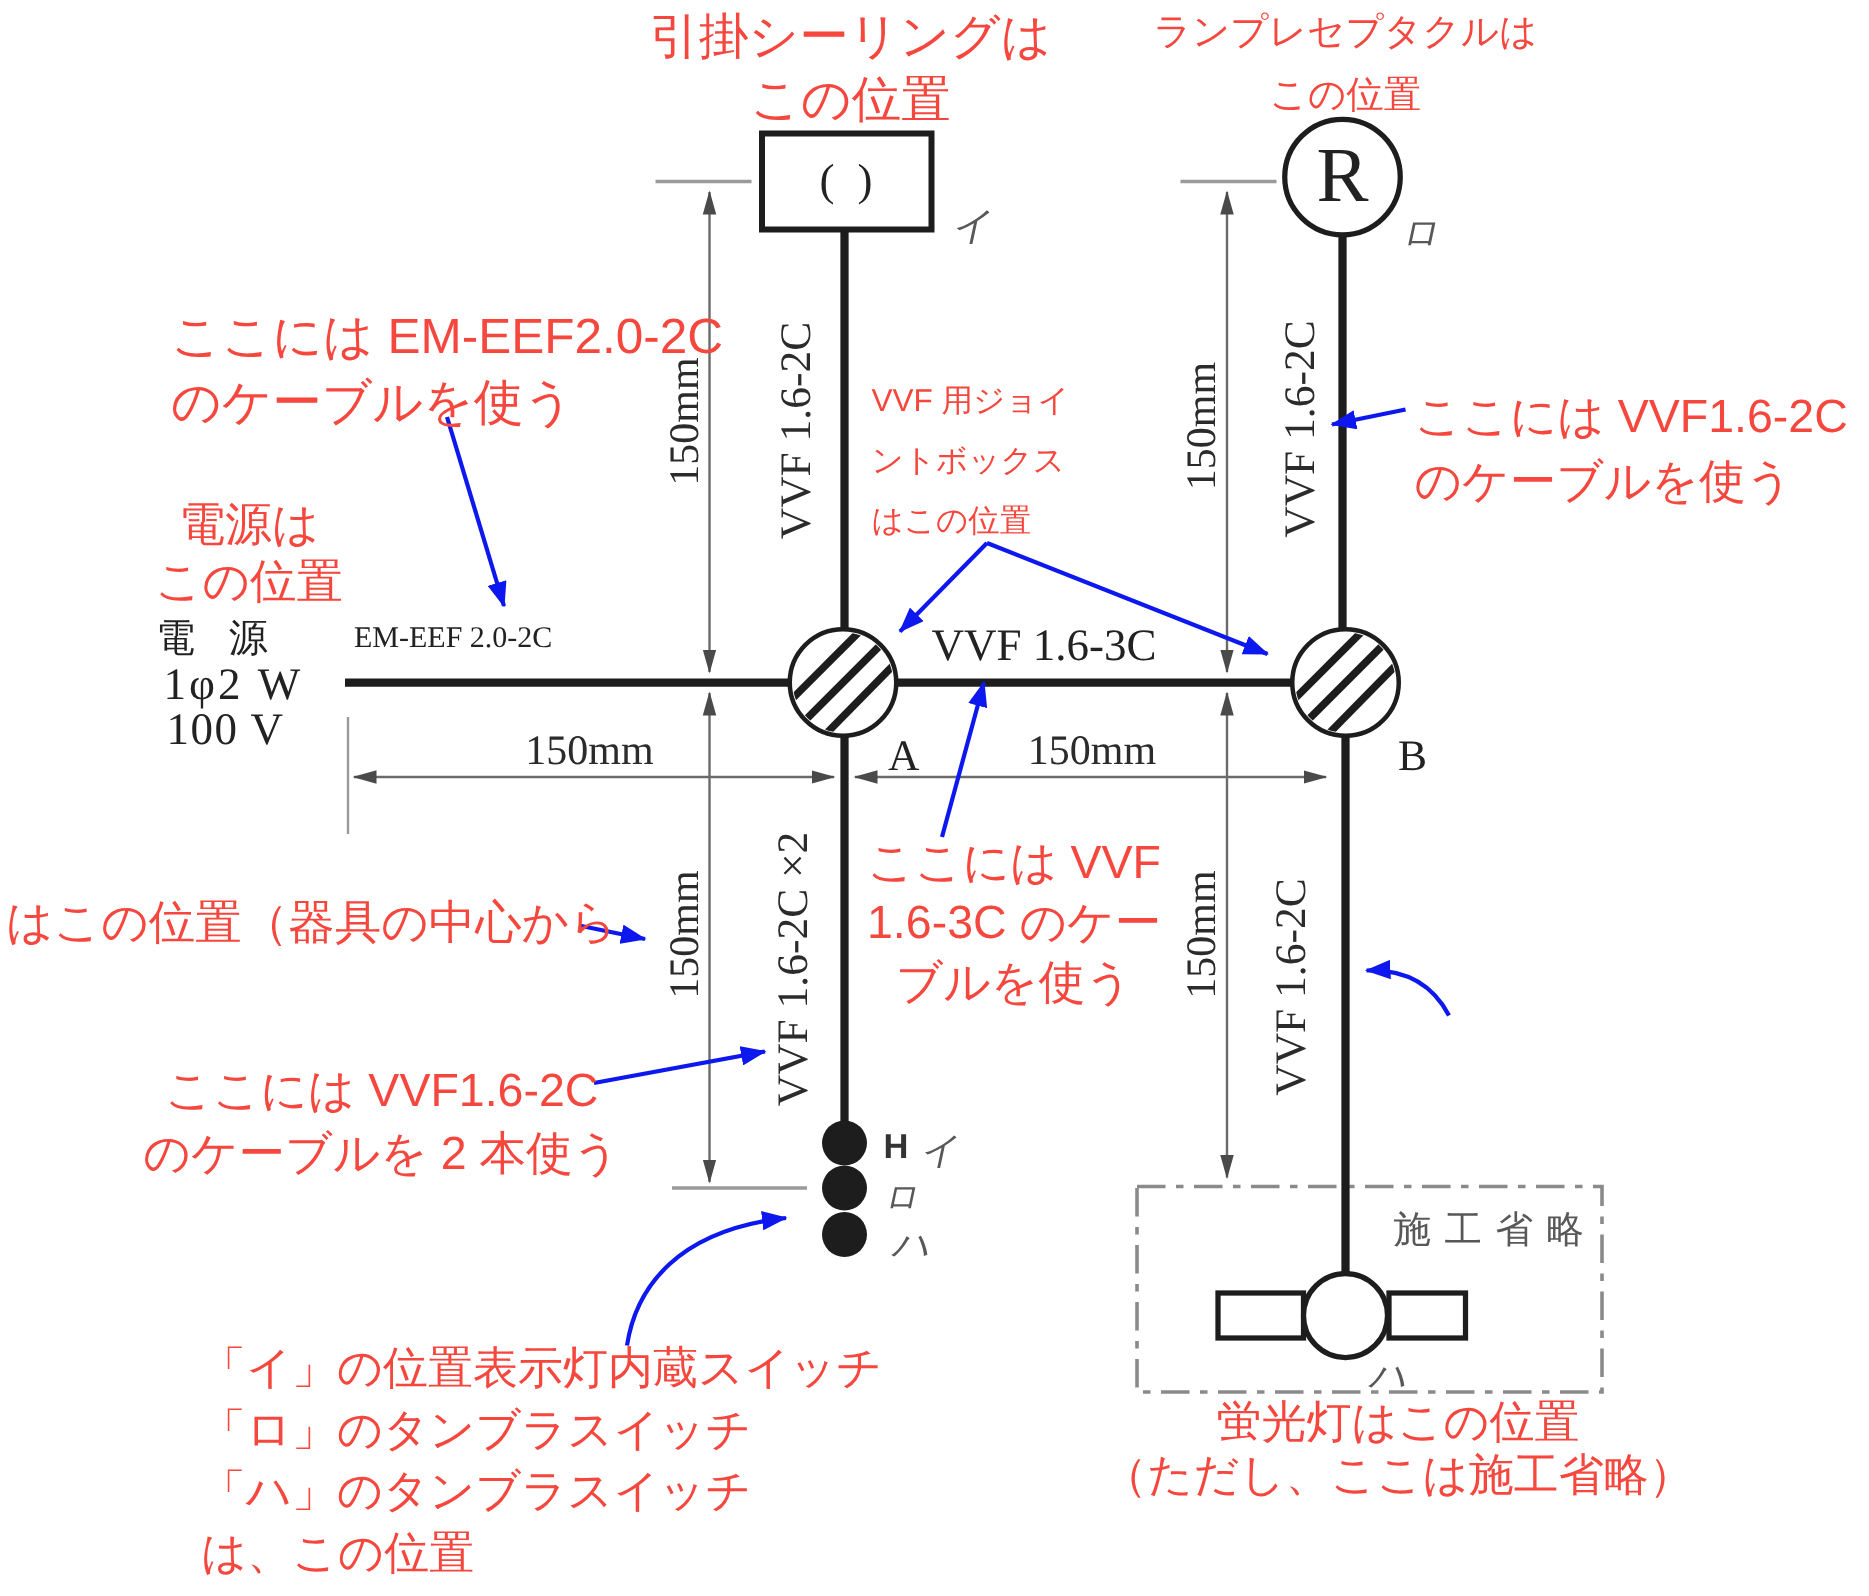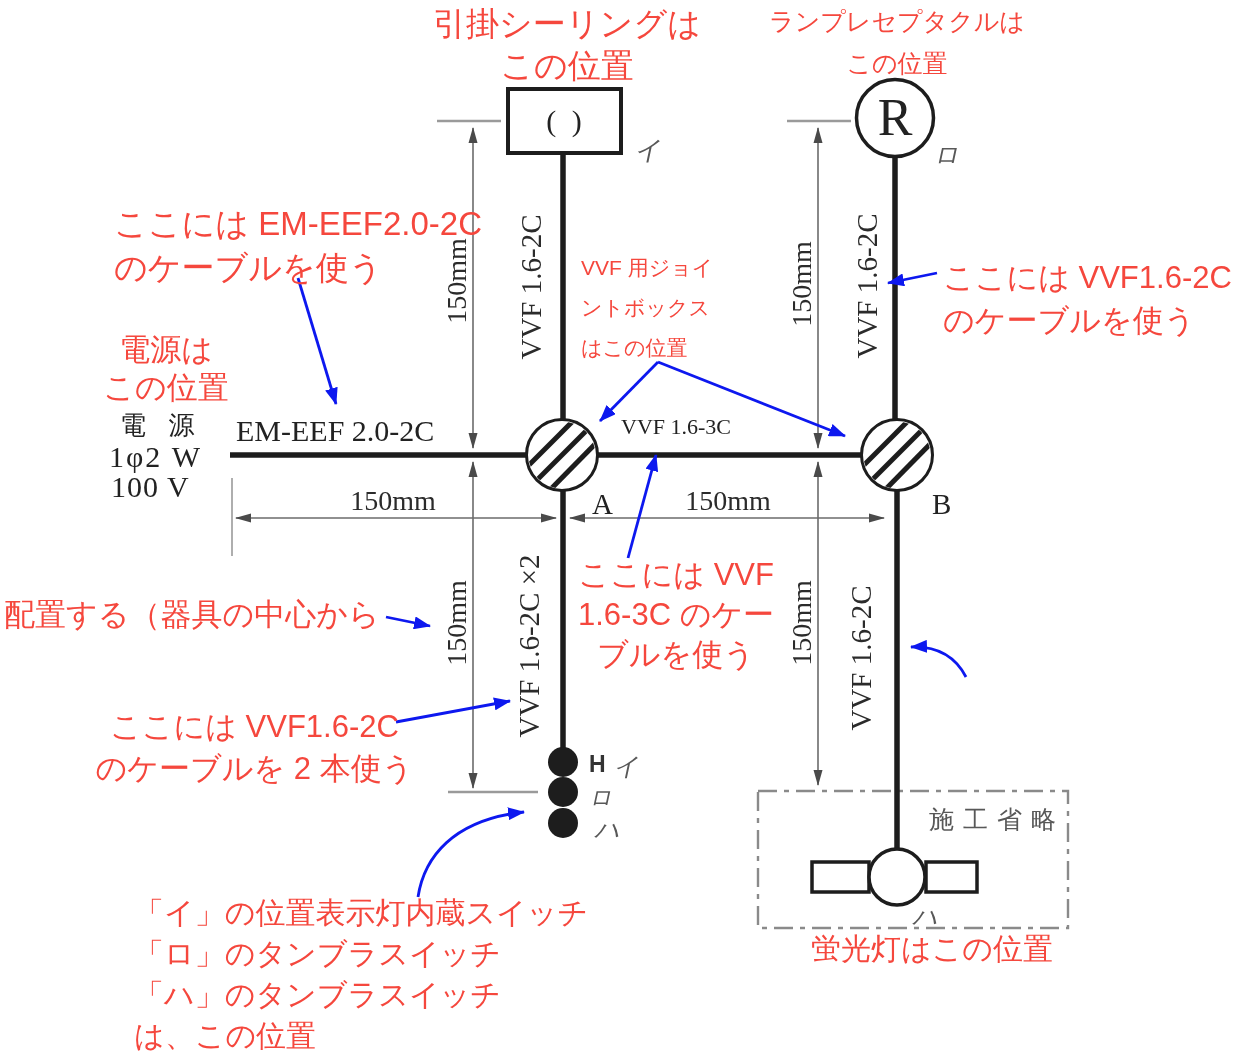--- a/index.html
+++ b/index.html
@@ -152,46 +152,47 @@
     <div>のケーブルを使う</div>
   </div>
 
   <div class="note" style="left:578px;top:555px;font-size:31px;line-height:40px;text-align:center;">
     <div>ここには VVF</div>
     <div>1.6-3C のケー</div>
     <div>ブルを使う</div>
   </div>
 
   <div class="note" style="left:4px;top:594px;font-size:31px;line-height:42px;">
-    <div>配置する（器具の中心から</div>
+    <div>はこの位置（器具の中心から</div>
   </div>
 
   <div class="note center" style="left:82px;top:706px;width:345px;font-size:31px;line-height:42px;">
     <div>ここには VVF1.6-2C</div>
     <div>のケーブルを 2 本使う</div>
   </div>
 
   <div class="note" style="left:134px;top:892px;font-size:30px;line-height:41px;">
     <div>「イ」の位置表示灯内蔵スイッチ</div>
     <div>「ロ」のタンブラスイッチ</div>
     <div>「ハ」のタンブラスイッチ</div>
     <div>は、この位置</div>
   </div>
 
 
   <div class="note center" style="left:717px;top:931px;width:430px;font-size:30px;line-height:35px;">
     <div>蛍光灯はこの位置</div>
-  </div>
-
-  <div class="slabel" style="left:104px;top:408px;font-size:26px;letter-spacing:8px;margin-left:16px;">電 源</div>
+    <div>（ただし、ここは施工省略）</div>
+  </div>
+
+  <div class="slabel" style="left:104px;top:408px;font-size:26px;letter-spacing:8px;">電 源</div>
   <div class="slabel" style="left:109px;top:440px;font-size:30px;letter-spacing:2px;">1φ2 W</div>
   <div class="slabel" style="left:111px;top:470px;font-size:30px;letter-spacing:1px;">100 V</div>
 
-  <div class="slabel" style="left:236px;top:414px;font-size:30px;">EM-EEF 2.0-2C</div>
-  <div class="slabel" style="left:621px;top:414px;font-size:22px;">VVF 1.6-3C</div>
+  <div class="slabel" style="left:236px;top:414px;font-size:20px;">EM-EEF 2.0-2C</div>
+  <div class="slabel" style="left:621px;top:414px;font-size:30px;">VVF 1.6-3C</div>
 
   <div class="slabel" style="left:592px;top:488px;font-size:29px;">A</div>
   <div class="slabel" style="left:932px;top:488px;font-size:29px;">B</div>
 
   <div class="slabel" style="left:869px;top:88px;width:52px;text-align:center;font-size:52px;">R</div>
   <div class="slabel" style="left:520px;top:104px;width:92px;text-align:center;font-size:30px;letter-spacing:4px;">( )</div>
 
   <div style="position:absolute;left:589px;top:751px;font-size:23px;font-weight:700;color:#333;font-family:'Liberation Sans',sans-serif;">H</div>
 
   <div class="slabel" style="left:929px;top:803px;font-size:25px;letter-spacing:9px;color:var(--tag-gray);">施工省略</div>

